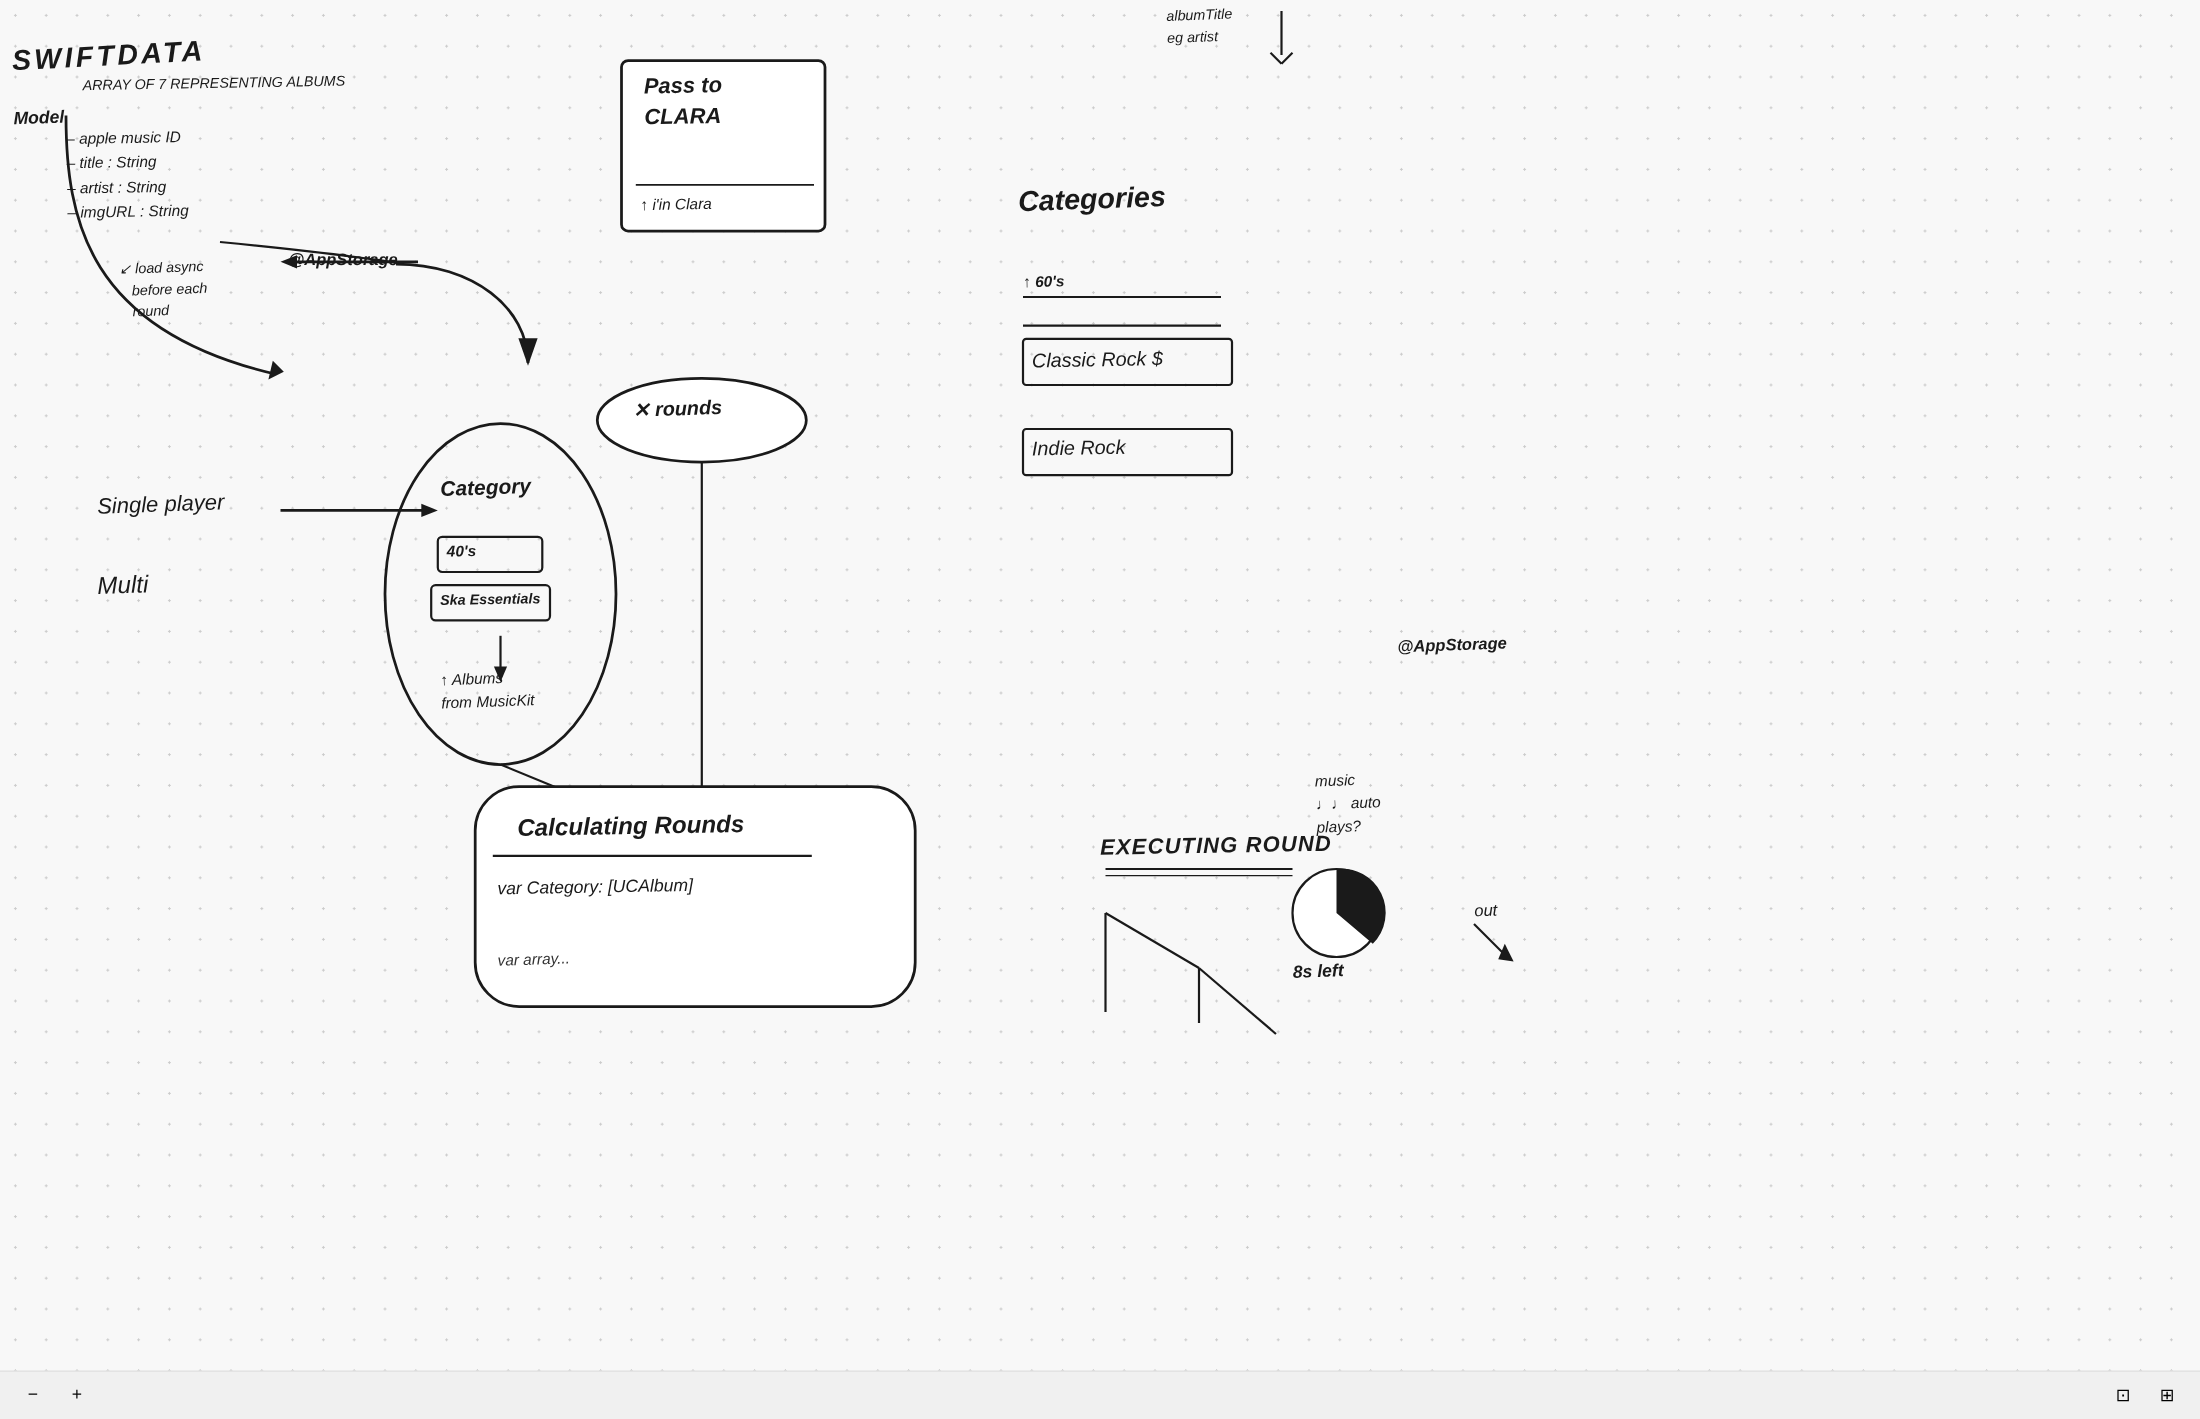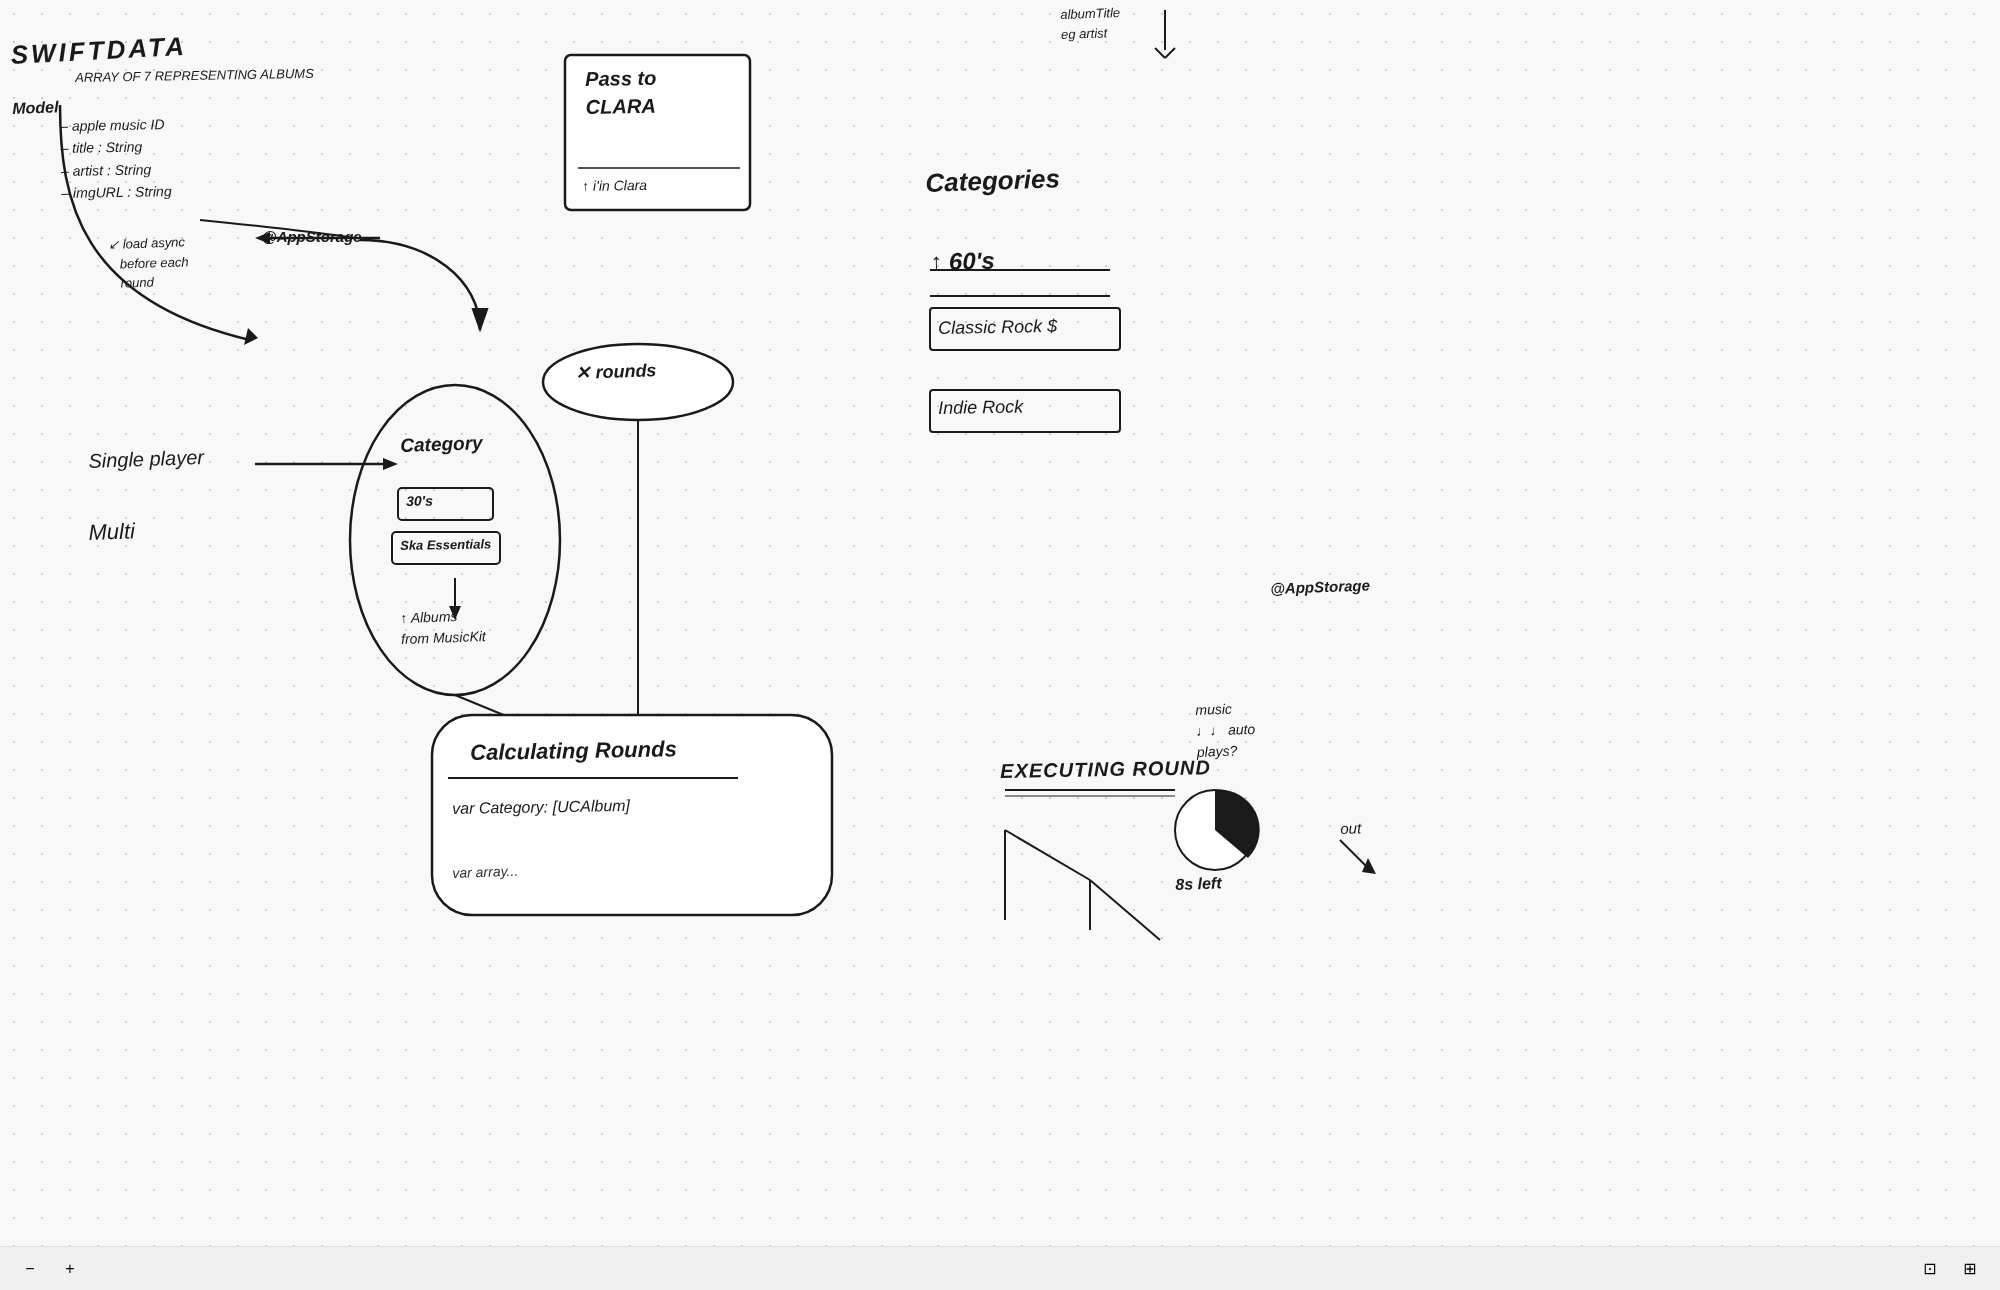--- a/index.html
+++ b/index.html
@@ -186,36 +186,36 @@
   <div class="sketch-text" style="left:582px; top:178px; font-size:14px; font-style:italic; transform:rotate(-1deg);">↑ i'in Clara</div>
 
   <div class="sketch-text" style="left:575px; top:362px; font-size:18px; font-style:italic; font-weight:600; transform:rotate(-2deg);">✕ rounds</div>
 
   <div class="sketch-text" style="left:88px; top:450px; font-size:20px; font-style:italic; font-weight:500; transform:rotate(-2deg);">Single player</div>
 
   <div class="sketch-text" style="left:88px; top:520px; font-size:22px; font-style:italic; font-weight:500; transform:rotate(-2deg);">Multi</div>
 
   <div class="sketch-text" style="left:400px; top:435px; font-size:19px; font-style:italic; font-weight:600; transform:rotate(-2deg);">Category</div>
 
-  <div class="sketch-text" style="left:406px; top:493px; font-size:14px; font-style:italic; font-weight:600; transform:rotate(-1deg);">30's</div>
+  <div class="sketch-text" style="left:406px; top:493px; font-size:14px; font-style:italic; font-weight:600; transform:rotate(-1deg);">40's</div>
 
   <div class="sketch-text" style="left:400px; top:538px; font-size:13px; font-style:italic; font-weight:600; transform:rotate(-1deg);">Ska Essentials</div>
 
   <div class="sketch-text" style="left:400px; top:608px; font-size:14px; font-style:italic; line-height:1.5; transform:rotate(-2deg);">↑ Albums
 from MusicKit</div>
 
   <div class="sketch-text" style="left:470px; top:740px; font-size:22px; font-style:italic; font-weight:700; transform:rotate(-1deg);">Calculating Rounds</div>
 
   <div class="sketch-text" style="left:452px; top:800px; font-size:16px; font-style:italic; transform:rotate(-1deg);">var Category: [UCAlbum]</div>
 
   <div class="sketch-text" style="left:452px; top:865px; font-size:14px; font-style:italic; transform:rotate(-2deg); color:#333;">var array...</div>
 
   <div class="sketch-text" style="left:925px; top:168px; font-size:26px; font-style:italic; font-weight:600; transform:rotate(-2deg);">Categories</div>
 
-  <div class="sketch-text" style="left:930px; top:248px; font-size:24px; font-style:italic; font-weight:600; transform:rotate(-1deg);">↑ 60's</div>
+  <div class="sketch-text" style="left:930px; top:248px; font-size:14px; font-style:italic; font-weight:600; transform:rotate(-1deg);">↑ 60's</div>
 
   <div class="sketch-text" style="left:938px; top:318px; font-size:18px; font-style:italic; font-weight:500; transform:rotate(-1deg);">Classic Rock $</div>
 
   <div class="sketch-text" style="left:938px; top:398px; font-size:18px; font-style:italic; font-weight:500; transform:rotate(-1deg);">Indie Rock</div>
 
   <div class="sketch-text" style="left:1060px; top:5px; font-size:13px; font-style:italic; line-height:1.5; transform:rotate(-2deg);">albumTitle
 eg artist</div>
 
   <div class="sketch-text" style="left:1000px; top:760px; font-size:20px; font-style:italic; font-weight:700; letter-spacing:1px; transform:rotate(-1deg);">EXECUTING ROUND</div>
 

